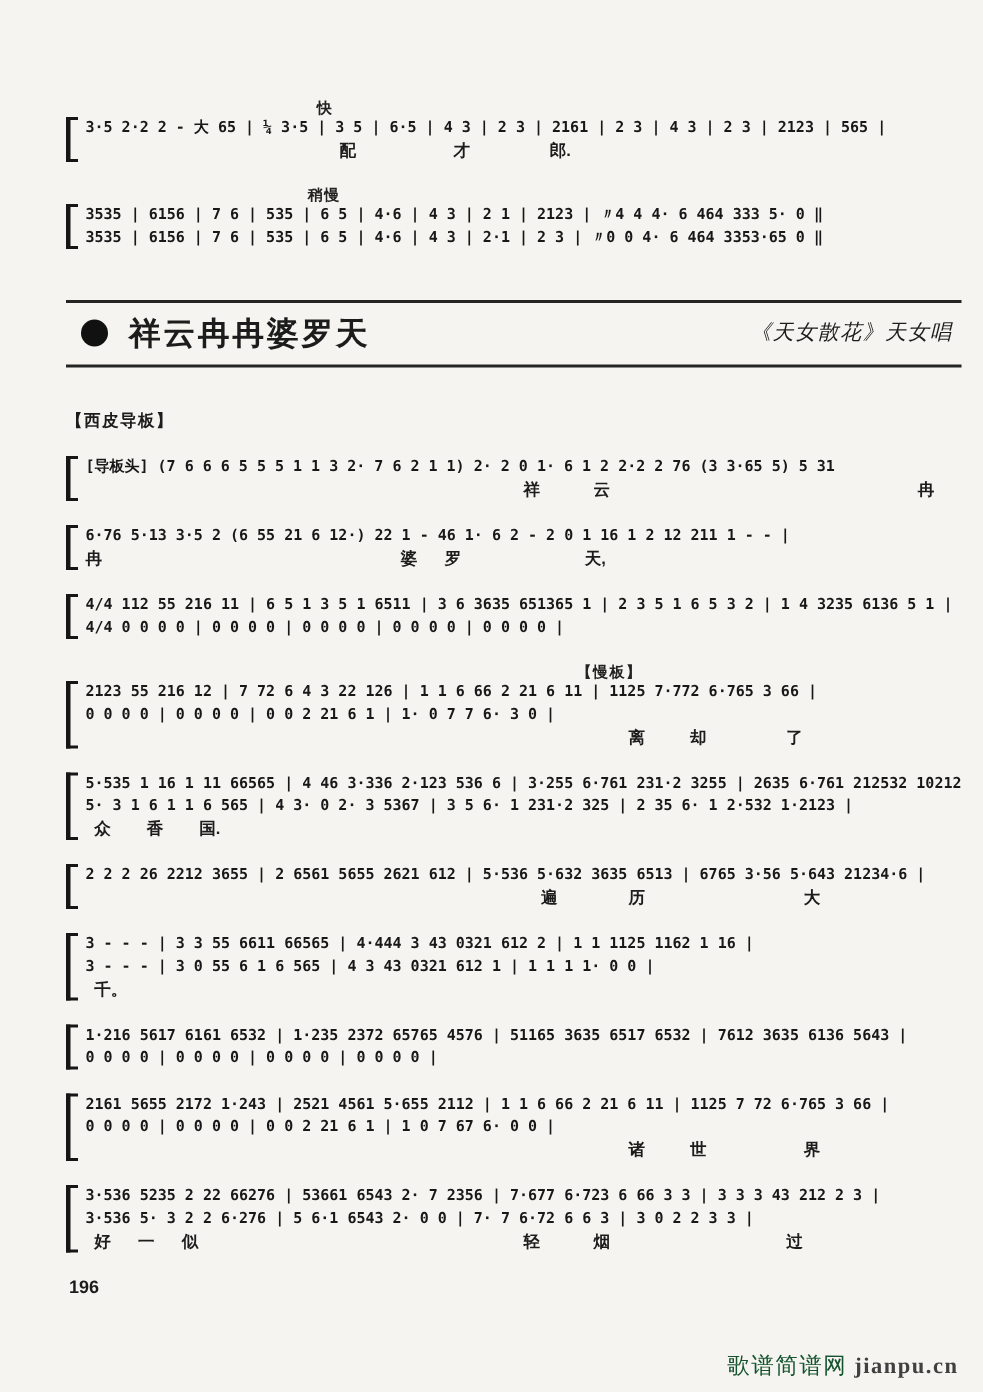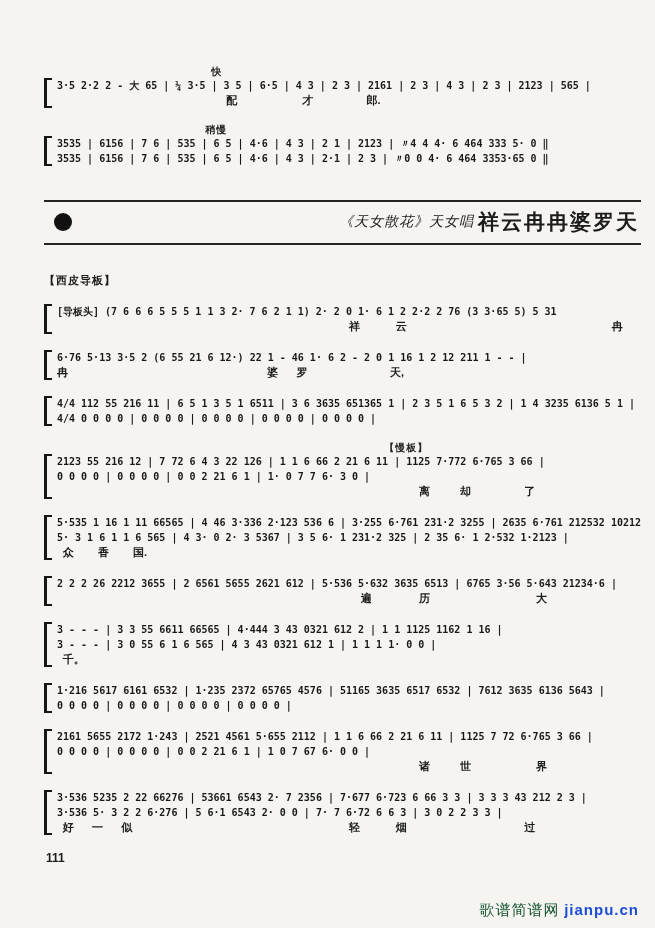--- a/index.html
+++ b/index.html
@@ -44,21 +44,21 @@
     font-size:14px;letter-spacing:1px;padding-right:4px;
   }
   #mode-label{margin-top:28px;font-size:11px;font-weight:bold;letter-spacing:1px;}
   
   #page-number{margin-top:16px;font-size:12px;font-weight:bold;padding-left:2px;}
   #watermark{
     position:absolute;right:16px;bottom:8px;font-size:15px;letter-spacing:1px;
     font-family:"Liberation Serif",serif;
   }
   #watermark .wm-cn{color:#14532d;}
-  #watermark .wm-url{color:#1d4ed8;font-family:Liberation Sans, sans-serif;font-weight:bold;}
+  #watermark .wm-url{color:#404040;font-family:Liberation Serif, serif;font-weight:bold;}
 </style>
 </head>
 <body>
 
 <div id="sheet">
 
   <div id="intro-container">
       <div class="system" style="margin-top: 28px;">
         <span class="sys-label" style="left: 28%;">快</span>
         <div class="sys-body">
@@ -80,22 +80,22 @@
           <div class="sys-content">
             <div class="note-row">3535 | 6156 | 7 6 | 535 | 6 5 | 4·6 | 4 3 | 2 1 | 2123 | 〃4 4 4· 6 464 333 5· 0 ‖</div>
             <div class="note-row">3535 | 6156 | 7 6 | 535 | 6 5 | 4·6 | 4 3 | 2·1 | 2 3  | 〃0 0 4· 6 464 3353·65 0 ‖</div>
           </div>
         </div>
       </div>
     </div>
 
   <div id="title-block">
     <span id="title-bullet"></span>
+    <span id="piece-title">祥云冉冉婆罗天</span>
     <span id="piece-attribution">《天女散花》天女唱</span>
-    <span id="piece-title">祥云冉冉婆罗天</span>
   </div>
 
   <div id="mode-label">【西皮导板】</div>
 
   <div id="body-container">
       <div class="system">
         <div class="sys-body">
           <div class="bracket"></div>
           <div class="sys-content">
             <div class="note-row">[导板头] (7 6 6 6 5 5 5 1 1 3 2· 7 6 2 1 1) 2· 2 0 1· 6 1 2 2·2 2 76 (3 3·65 5) 5 31</div>
@@ -219,19 +219,19 @@
               <span class="lyric" style="left: 11%;">似</span>
               <span class="lyric" style="left: 50%;">轻</span>
               <span class="lyric" style="left: 58%;">烟</span>
               <span class="lyric" style="left: 80%;">过</span>
             </div>
           </div>
         </div>
       </div>
     </div>
 
-  <div id="page-number">111</div>
+  <div id="page-number">196</div>
 </div>
 
 <div id="watermark">
   <span class="wm-cn">歌谱简谱网</span>
   <span class="wm-url">jianpu.cn</span>
 </div>
 
 </body></html>

